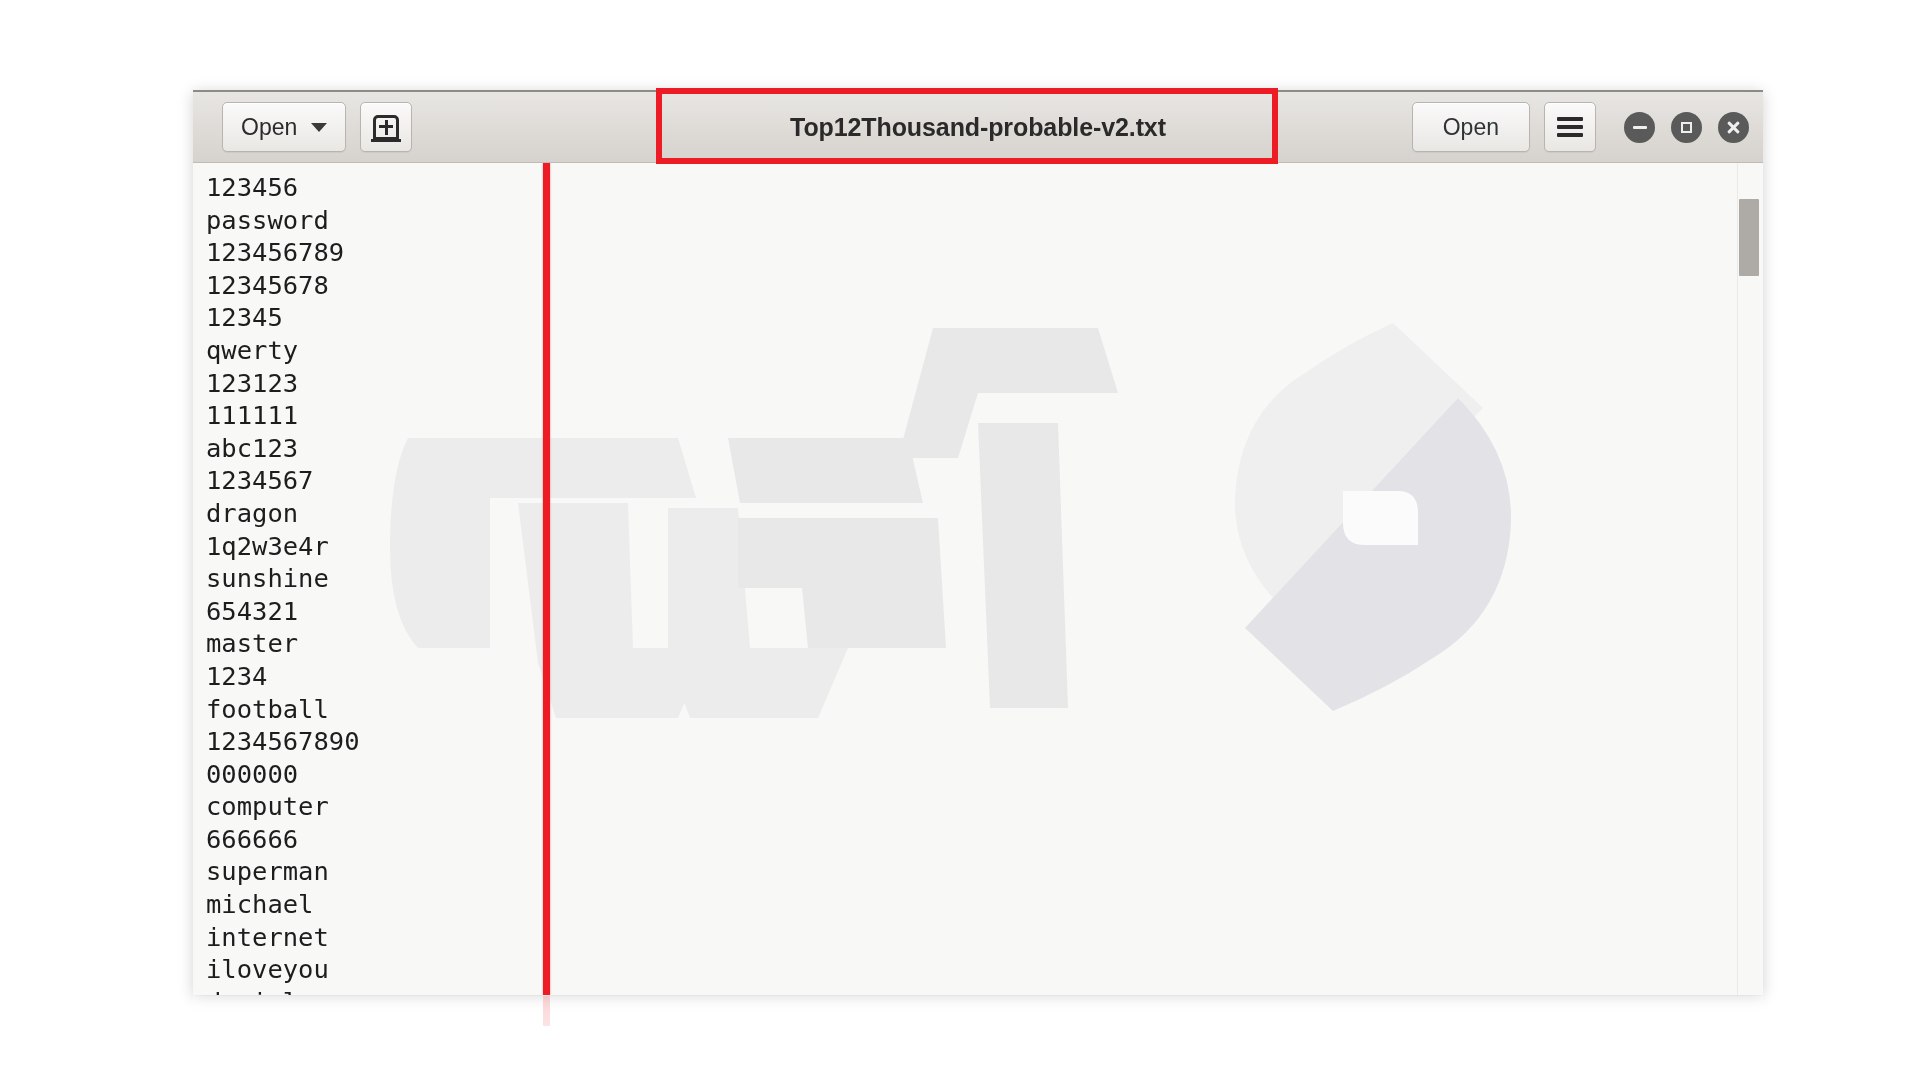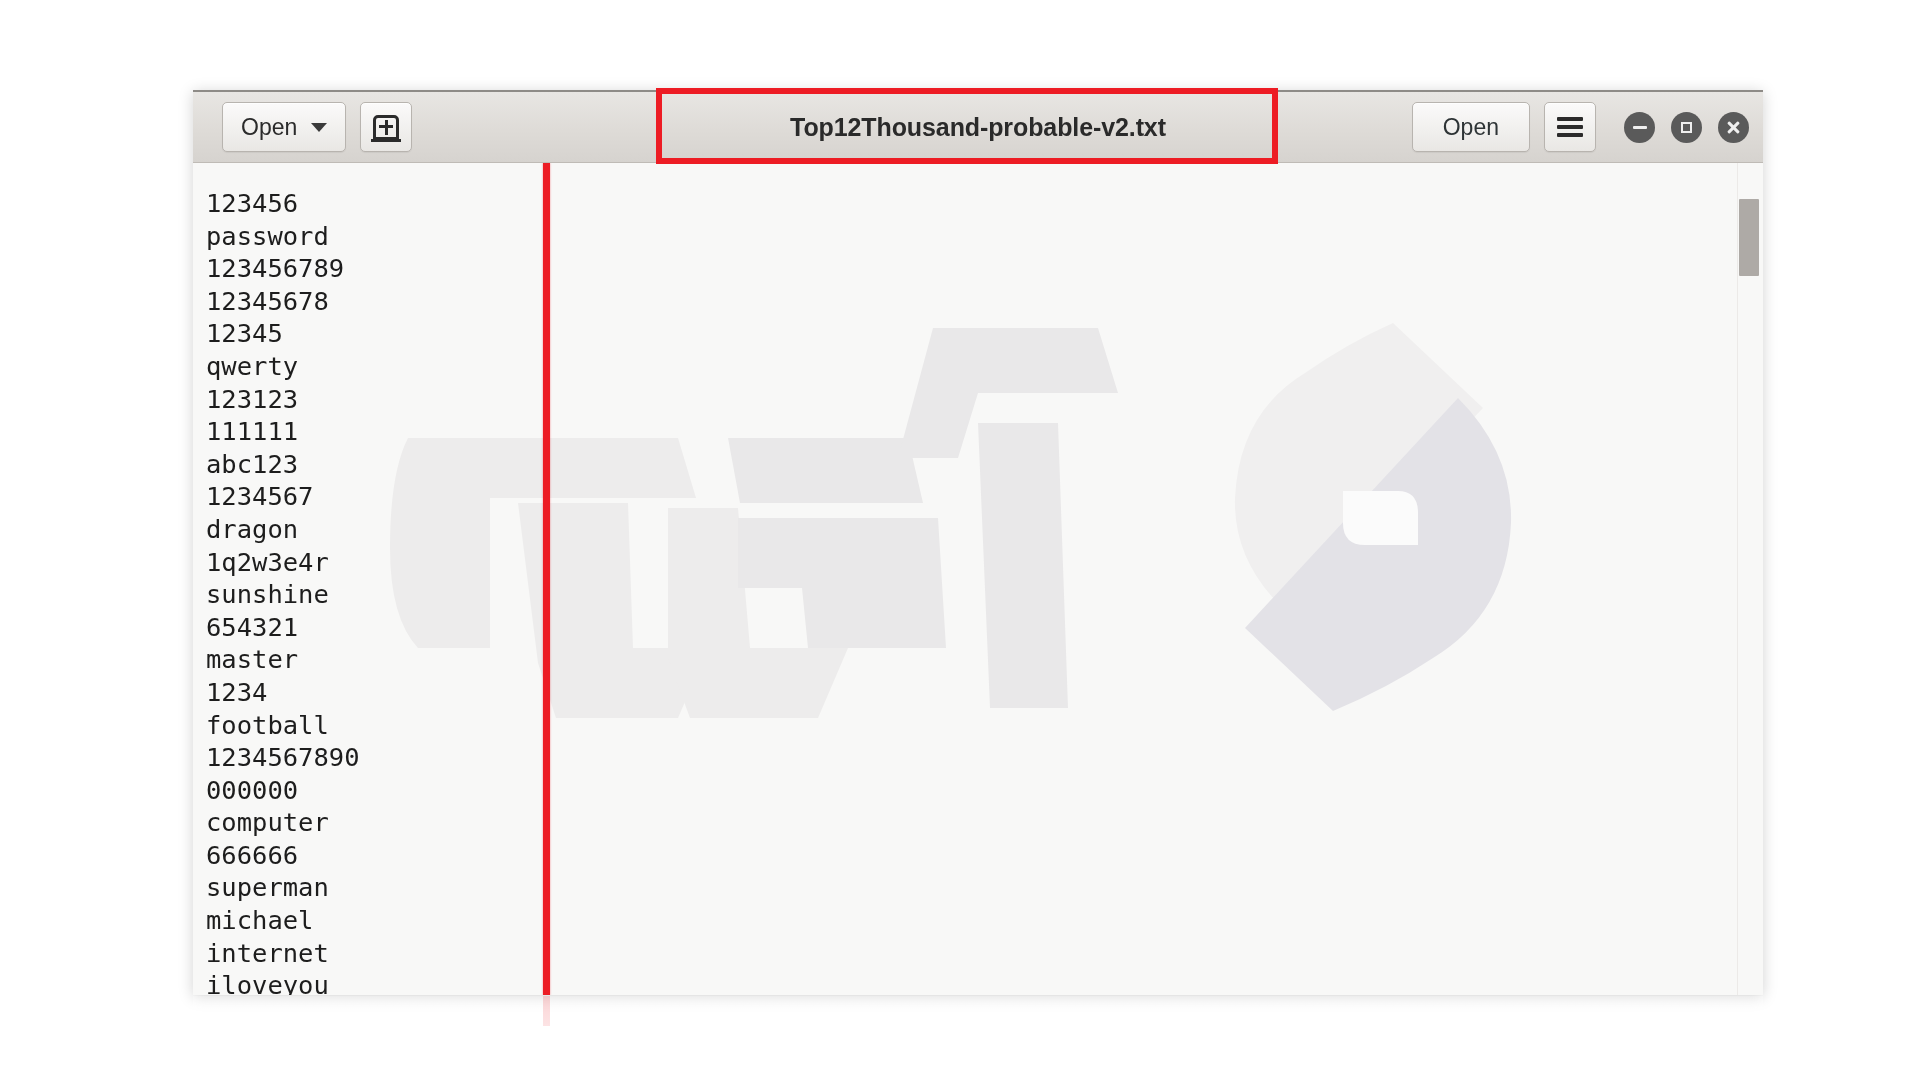--- a/index.html
+++ b/index.html
@@ -199,21 +199,21 @@
     font-size: 46px;
     letter-spacing: 17px;
     color: #ebeaea;
     font-weight: bold;
     white-space: nowrap;
   }
 
   
   #textview {
     position: absolute;
-    left: 0; top: 16px;
+    left: 0; top: 0;
     padding: 8px 0 0 13px;
     font-family: "DejaVu Sans Mono", monospace;
     font-size: 25.5px;
     line-height: 32.6px;
     color: #1d1d1d;
     white-space: pre;
   }
   #textview .ln { display: block; }
 
   

